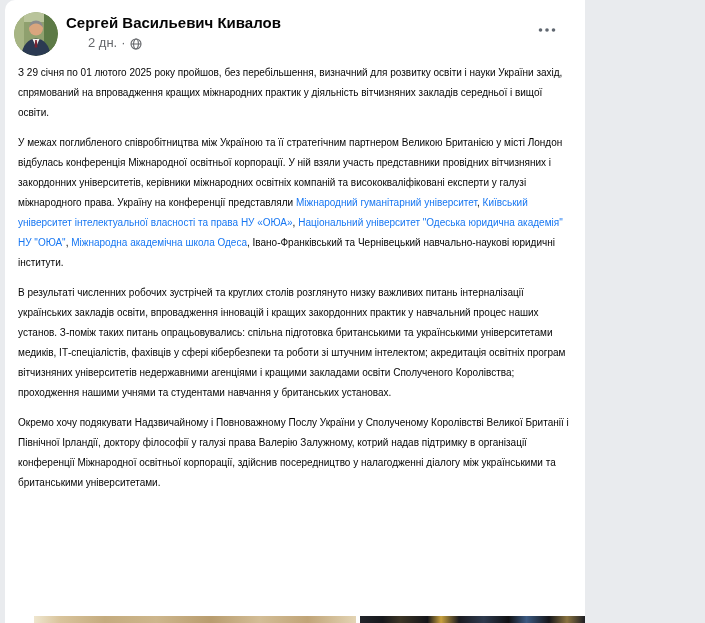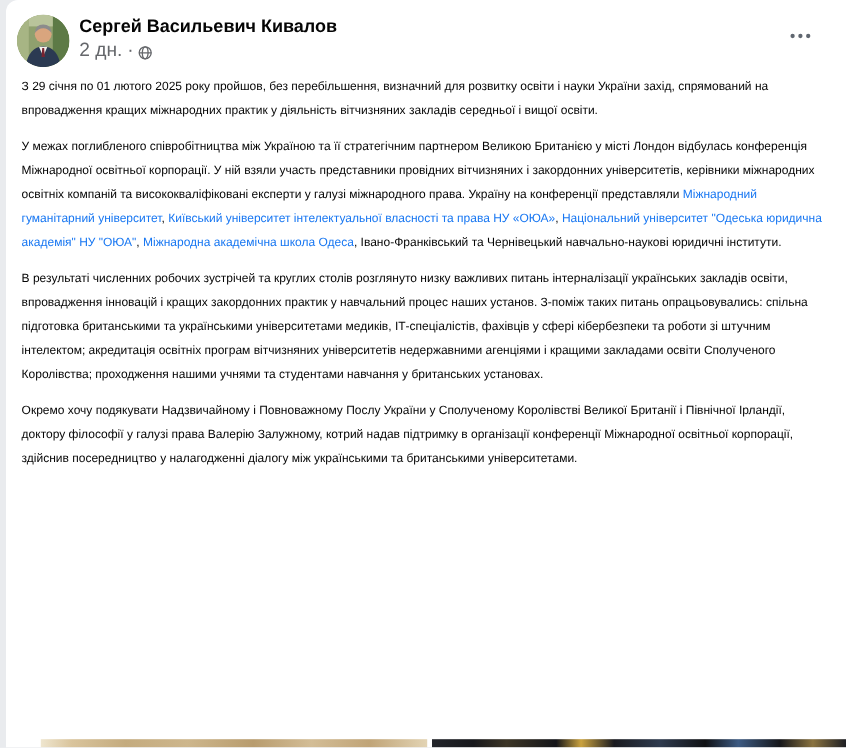--- a/index.html
+++ b/index.html
@@ -8,21 +8,21 @@
     background: #e9ebee;
     font-family: "Liberation Sans", "DejaVu Sans", sans-serif;
     overflow: hidden;
   }
   .page { position: relative; width: 705px; height: 623px; }
   .left-edge {
     position: absolute; left: 0; top: 0; width: 5px; height: 623px;
     background: #e9ebee;
   }
   .post-card {
-    position: absolute; left: 5px; top: 0; width: 700px; height: 623px;
+    position: absolute; left: 5px; top: 0; width: 580px; height: 623px;
     background: #ffffff;
     border-top-left-radius: 10px;
     overflow: hidden;
   }
   
   .post-header {
     display: flex; align-items: flex-start;
     padding: 12px 16px 0 9px;
     height: 58px;
   }
@@ -33,21 +33,21 @@
   }
   .avatar svg { display: block; }
   .author-block { margin-left: 8px; flex: 1 1 auto; padding-top: 1px; }
   .author-name {
     font-size: 15px; font-weight: 700; color: #050505;
     text-decoration: none; display: inline-block; line-height: 19px;
     cursor: pointer;
   }
   .meta {
     display: flex; align-items: center; gap: 4px;
-    margin-top: 3px; color: #65676b; font-size: 16px; line-height: 16px;
+    margin-top: 3px; color: #65676b; font-size: 13px; line-height: 16px; margin-left: 22px;
   }
   .timestamp { color: #65676b; text-decoration: none; cursor: pointer; }
   .meta-dot { color: #65676b; }
   .globe svg { display: block; margin-top: 1px; }
   .more-btn {
     background: none; border: none; cursor: pointer;
     padding: 6px; margin-top: 6px; margin-right: 6px;
     border-radius: 50%;
   }
   .more-btn svg { display: block; }

